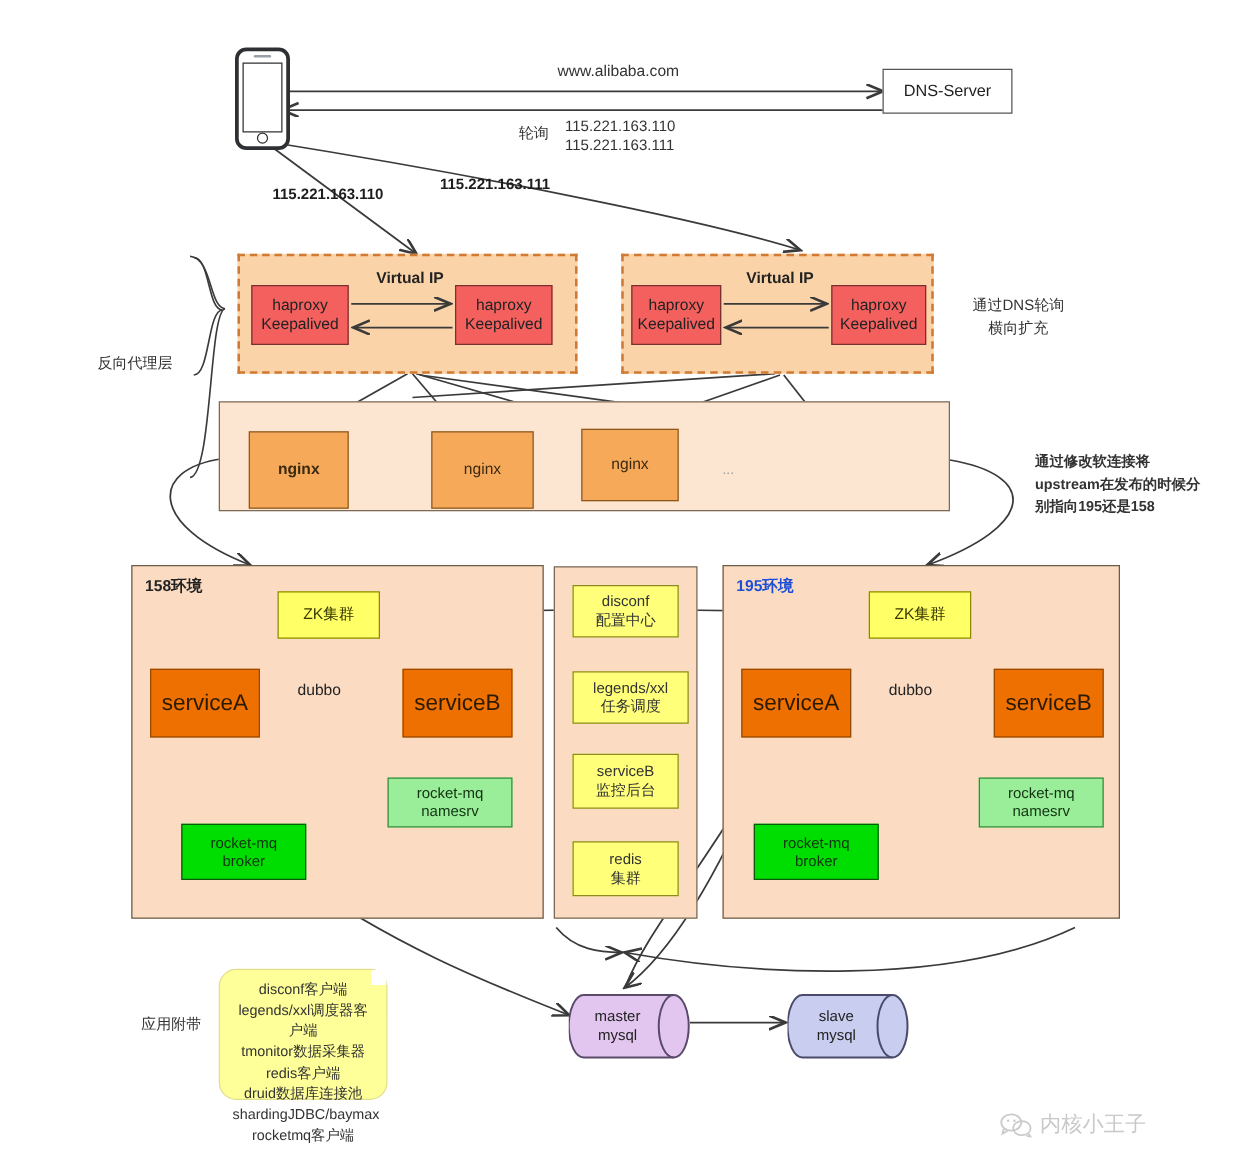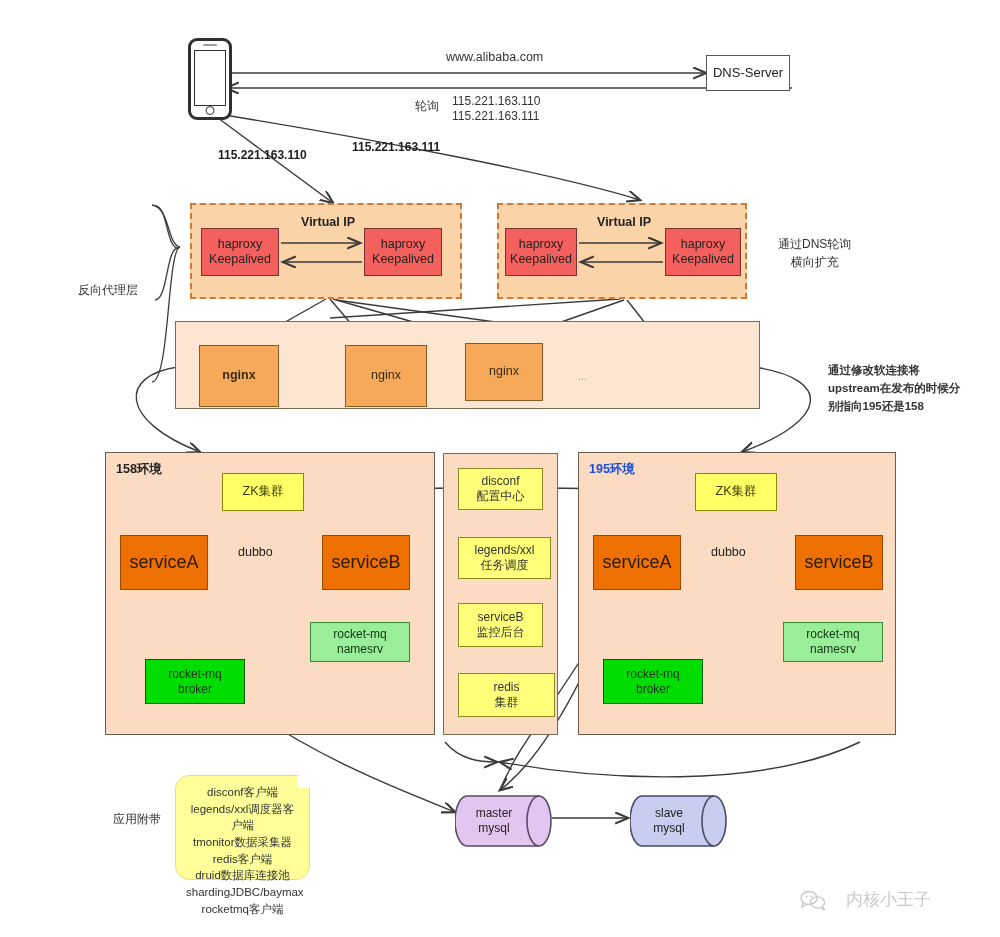--- a/index.html
+++ b/index.html
@@ -28,21 +28,21 @@
   .dnsbox{border:1.6px solid #555;background:#fff;color:#222;font-size:13px;}
 
   .note{position:absolute;background:#ffff99;border:1px solid #e0e08a;
         color:#333;font-size:11.5px;line-height:1.45;text-align:center;
         padding:8px 10px 10px 10px;box-sizing:border-box;}
   .note:after{content:"";position:absolute;right:0;top:0;border-width:0 12px 12px 0;
         border-style:solid;border-color:#e6e6a0 #ffffff #ffffff #e6e6a0;}
 
   .cyl{position:absolute;}
   .watermark{position:absolute;color:#c9c9c9;font-size:17px;display:flex;
-        align-items:center;gap:20px;}
+        align-items:center;gap:6px;}
   .phone{position:absolute;border:3.5px solid #2e3033;border-radius:9px;background:#fff;}
   .phone .scr{position:absolute;left:3px;right:3px;top:9px;bottom:11px;border:1.5px solid #2e3033;background:#fff;}
   .phone .hb{position:absolute;left:50%;transform:translateX(-50%);bottom:2px;
         width:7px;height:7px;border-radius:50%;border:1.5px solid #2e3033;}
   .phone .spk{position:absolute;left:50%;transform:translateX(-50%);top:3px;
         width:14px;height:2px;background:#9aa0a6;border-radius:1px;}
   .t-title{font-size:12.5px;color:#222;font-weight:bold;}
   .cn{font-size:12px;color:#333;}
   .ipl{font-size:12px;color:#1d1d1d;font-weight:bold;}
 </style>
@@ -124,21 +124,21 @@
       <path d="M180,247 C167,250 170,380 152,382" stroke-width="1.3"></path>
     </g>
   </svg>
 
   <div class="phone" style="left:188px;top:38px;width:38px;height:76px;">
     <div class="spk"></div>
       <div class="scr"></div>
       <div class="hb"></div>
   </div>
 
-  <div class="node dnsbox" style="left:706px;top:55px;width:84px;height:36px;">DNS-Server</div>
+  <div class="node dnsbox" style="left:706px;top:55px;width:104px;height:36px;">DNS-Server</div>
 
   <div class="lbl" style="left:446px;top:50px;font-size:12.5px;">www.alibaba.com</div>
 
   <div class="lbl cn" style="left:415px;top:98px;">轮询</div>
   <div class="lbl" style="left:452px;top:94px;font-size:12px;">115.221.163.110</div>
   <div class="lbl" style="left:452px;top:109px;font-size:12px;">115.221.163.111</div>
 
   <div class="lbl ipl" style="left:218px;top:148px;">115.221.163.110</div>
   <div class="lbl ipl" style="left:352px;top:140px;">115.221.163.111</div>
 
@@ -208,21 +208,21 @@
     <span>配置中心</span>
   </div>
   <div class="node yellowcard" style="left:458px;top:537px;width:93px;height:42px;flex-direction:column;text-align:center;">
     <span>legends/xxl</span>
     <span>任务调度</span>
   </div>
   <div class="node yellowcard" style="left:458px;top:603px;width:85px;height:44px;flex-direction:column;">
     <span>serviceB</span>
     <span>监控后台</span>
   </div>
-  <div class="node yellowcard" style="left:458px;top:673px;width:97px;height:44px;flex-direction:column;">
+  <div class="node yellowcard" style="left:458px;top:673px;width:85px;height:44px;flex-direction:column;">
     <span>redis</span>
     <span>集群</span>
   </div>
 
   <div class="node env-box" style="left:578px;top:452px;width:318px;height:283px;display:block;">
     <div class="lbl" style="left:10px;top:9px;font-size:12.5px;font-weight:bold;color:#1d4ed8;">195环境</div>
   </div>
   <div class="node zk" style="left:695px;top:473px;width:82px;height:38px;">ZK集群</div>
   <div class="node svc" style="left:593px;top:535px;width:88px;height:55px;">serviceA</div>
   <div class="node svc" style="left:795px;top:535px;width:88px;height:55px;">serviceB</div>

